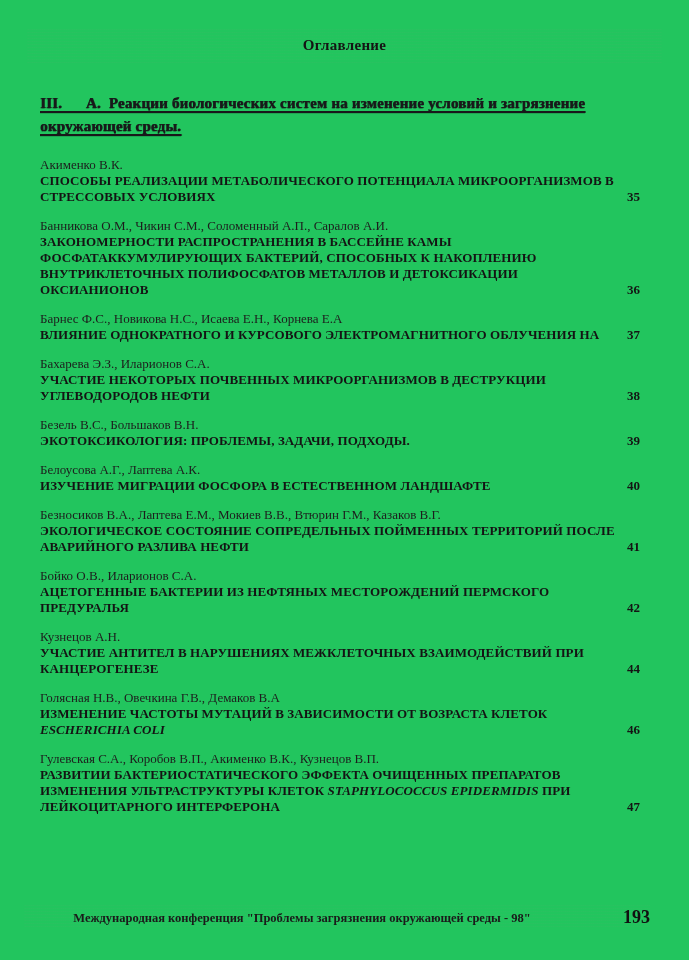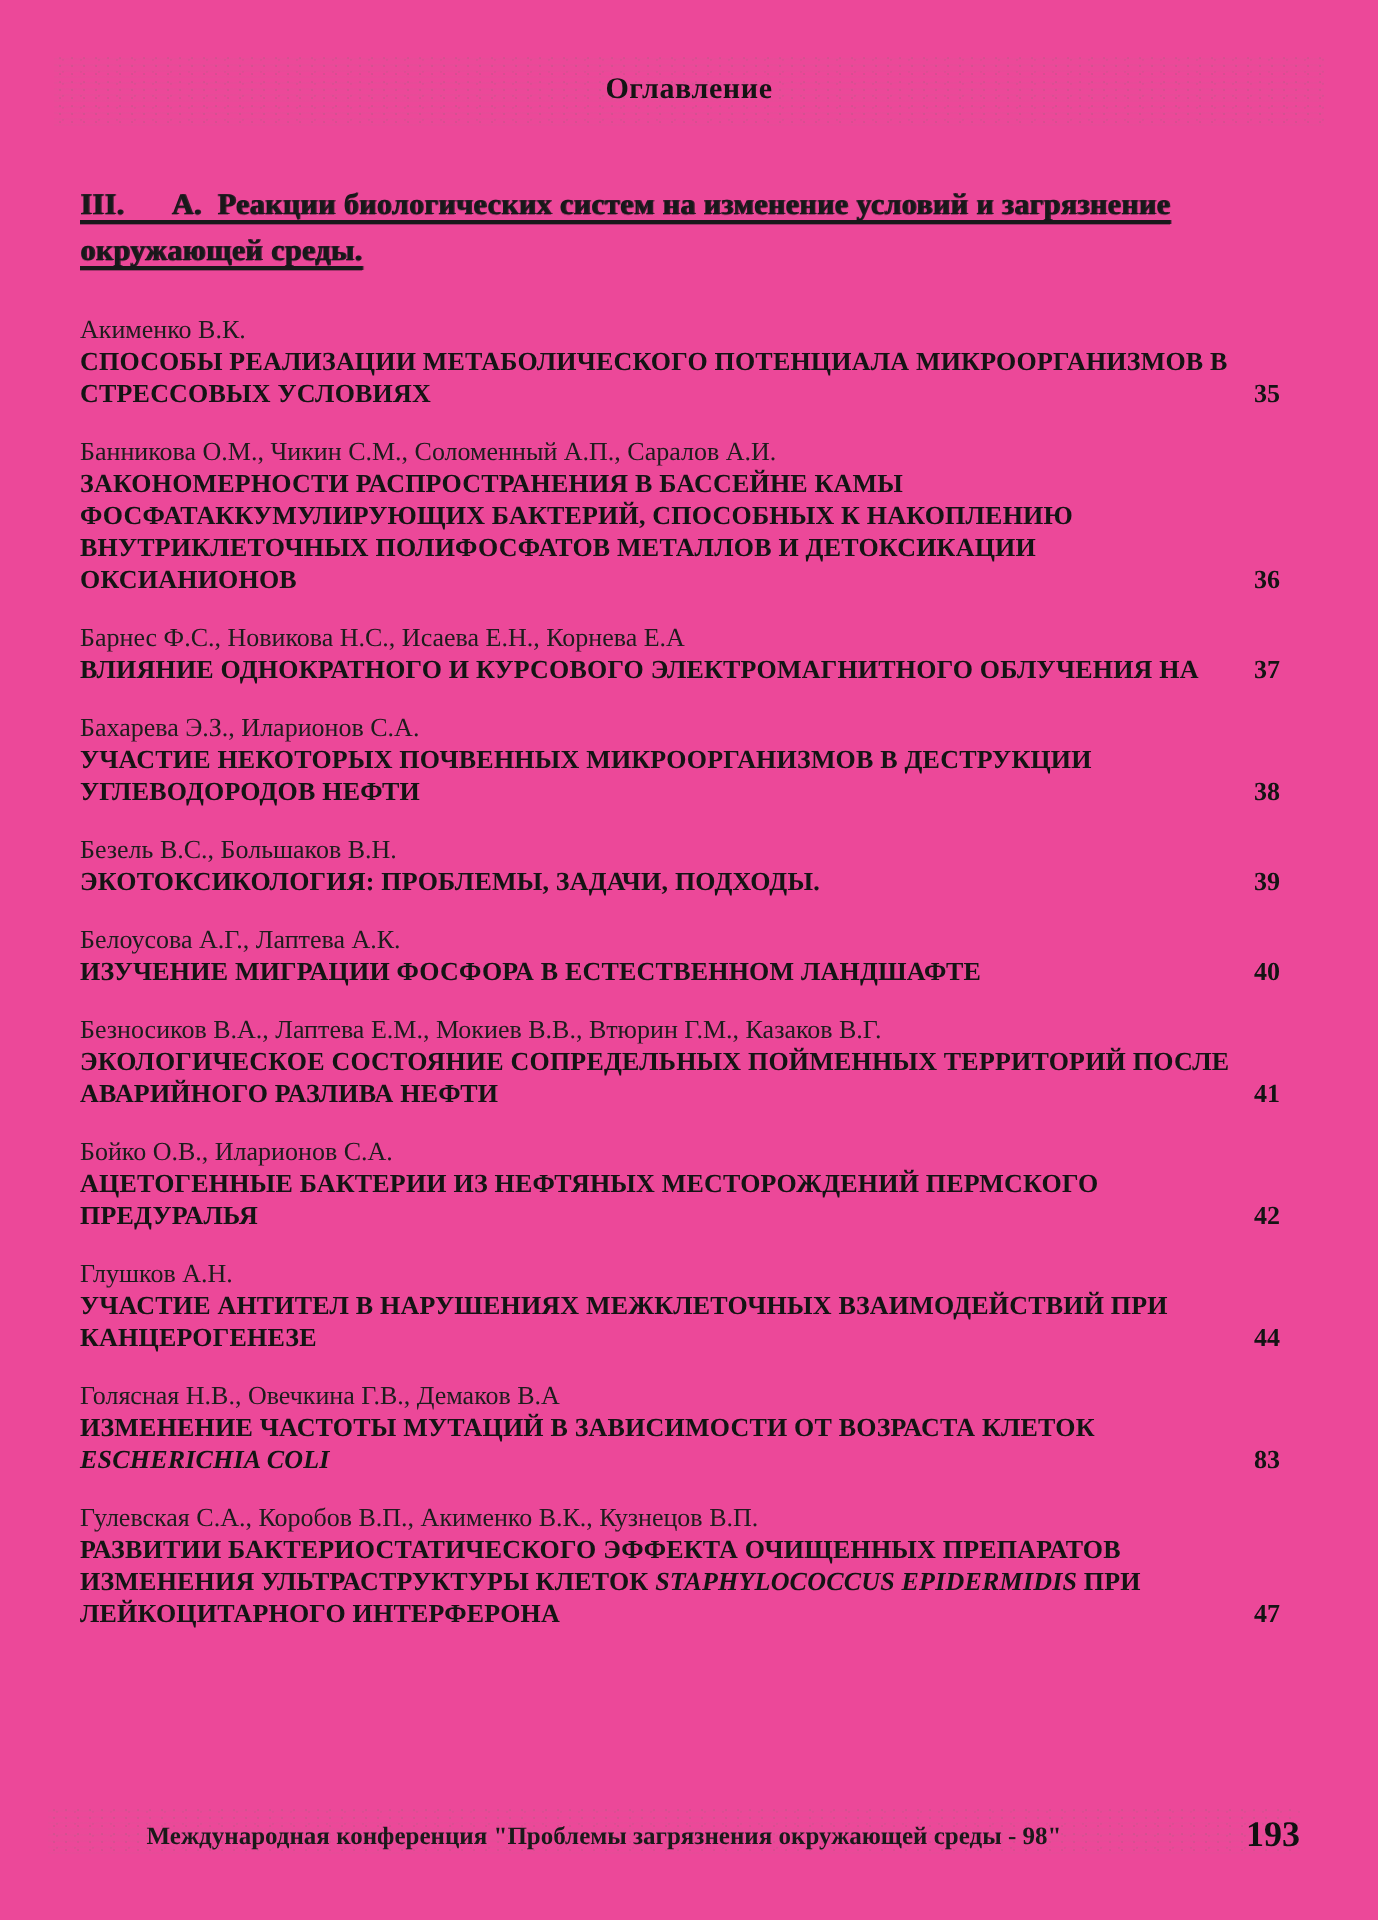--- a/index.html
+++ b/index.html
@@ -2,21 +2,21 @@
 <html lang="ru"><head>
 <meta charset="utf-8">
 <style>
   * { margin: 0; padding: 0; box-sizing: border-box; }
   html, body { background: #fcfcfa; }
   .page {
     position: relative;
     width: 689px;
     height: 960px;
     margin: 0 auto;
-    background: #ec4899;
+    background: #22c55e;
     color: #1b1b1b;
     font-family: "Liberation Serif", "DejaVu Serif", serif;
     display: flex;
     flex-direction: column;
     overflow: hidden;
   }
   .speckle {
     background-image:
       radial-gradient(rgba(110,110,104,0.16) 0.6px, transparent 0.7px),
       radial-gradient(rgba(110,110,104,0.10) 0.5px, transparent 0.6px),
@@ -176,35 +176,35 @@
       <div class="authors">Бойко О.В., Иларионов С.А.</div>
       <div class="title">
           <div class="title-line"><span>АЦЕТОГЕННЫЕ БАКТЕРИИ ИЗ НЕФТЯНЫХ МЕСТОРОЖДЕНИЙ ПЕРМСКОГО</span></div>
           <div class="title-line"><span>ПРЕДУРАЛЬЯ</span></div>
         </div>
       <div class="page-num">42</div>
     </div>
 
 
     <div class="entry">
-      <div class="authors">Глушков А.Н.</div>
+      <div class="authors">Кузнецов А.Н.</div>
       <div class="title">
           <div class="title-line"><span>УЧАСТИЕ АНТИТЕЛ В НАРУШЕНИЯХ МЕЖКЛЕТОЧНЫХ ВЗАИМОДЕЙСТВИЙ ПРИ</span></div>
           <div class="title-line"><span>КАНЦЕРОГЕНЕЗЕ</span></div>
         </div>
       <div class="page-num">44</div>
     </div>
 
     <div class="entry">
       <div class="authors">Голясная Н.В., Овечкина Г.В., Демаков В.А</div>
       <div class="title">
           <div class="title-line"><span>ИЗМЕНЕНИЕ ЧАСТОТЫ МУТАЦИЙ В ЗАВИСИМОСТИ ОТ ВОЗРАСТА КЛЕТОК</span></div>
           <div class="title-line"><span class="italic">ESCHERICHIA COLI</span></div>
         </div>
-      <div class="page-num">83</div>
+      <div class="page-num">46</div>
     </div>
 
     <div class="entry">
       <div class="authors">Гулевская С.А., Коробов В.П., Акименко В.К., Кузнецов В.П.</div>
       <div class="title">
           <div class="title-line"><span>РАЗВИТИИ БАКТЕРИОСТАТИЧЕСКОГО ЭФФЕКТА ОЧИЩЕННЫХ ПРЕПАРАТОВ</span></div>
           <div class="title-line"><span>ИЗМЕНЕНИЯ УЛЬТРАСТРУКТУРЫ КЛЕТОК </span><span class="italic">STAPHYLOCOCCUS EPIDERMIDIS</span><span> ПРИ</span></div>
           <div class="title-line"><span>ЛЕЙКОЦИТАРНОГО ИНТЕРФЕРОНА</span></div>
         </div>
       <div class="page-num">47</div>

